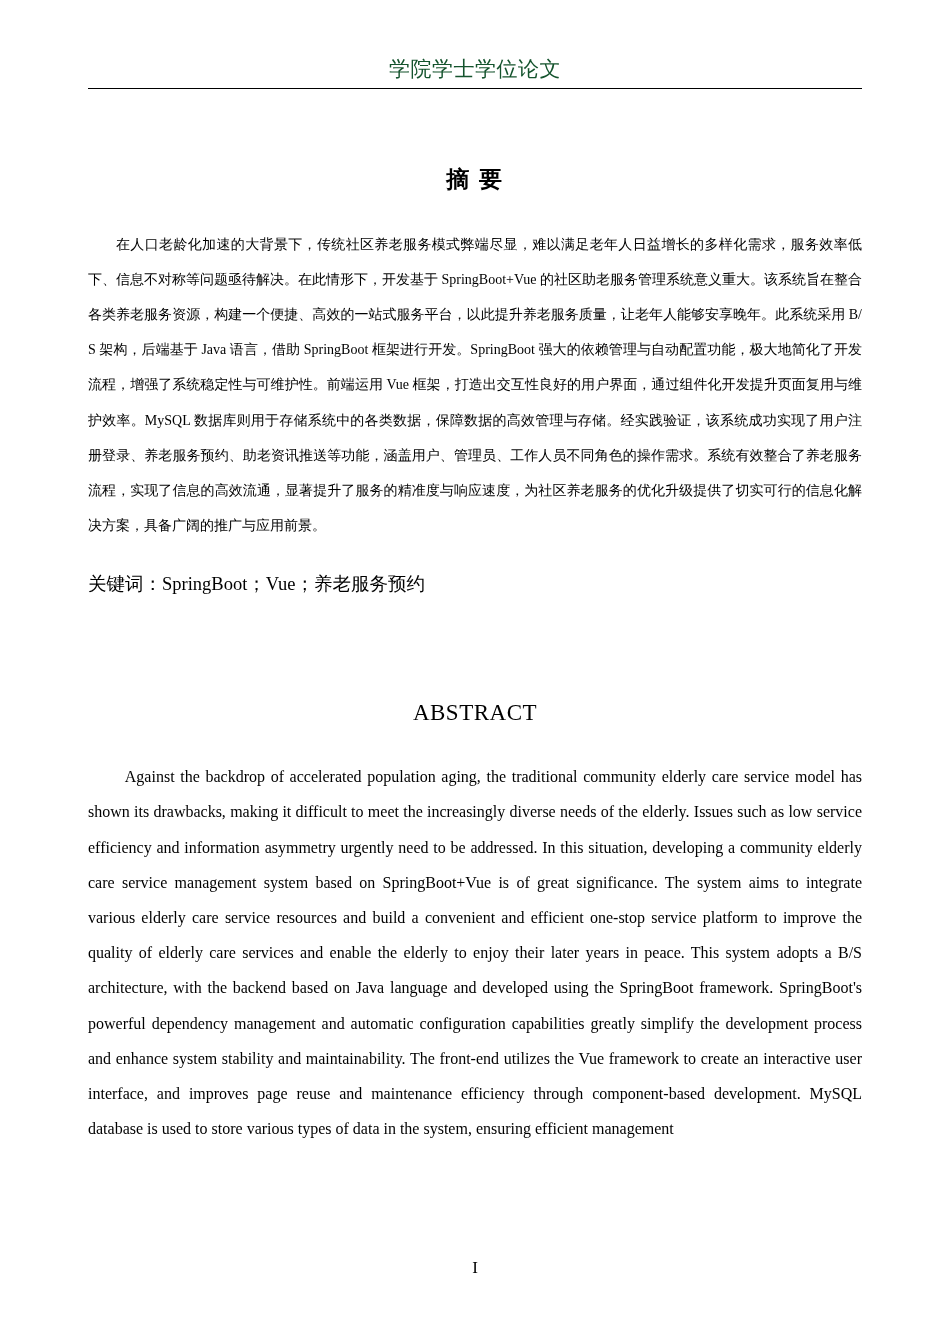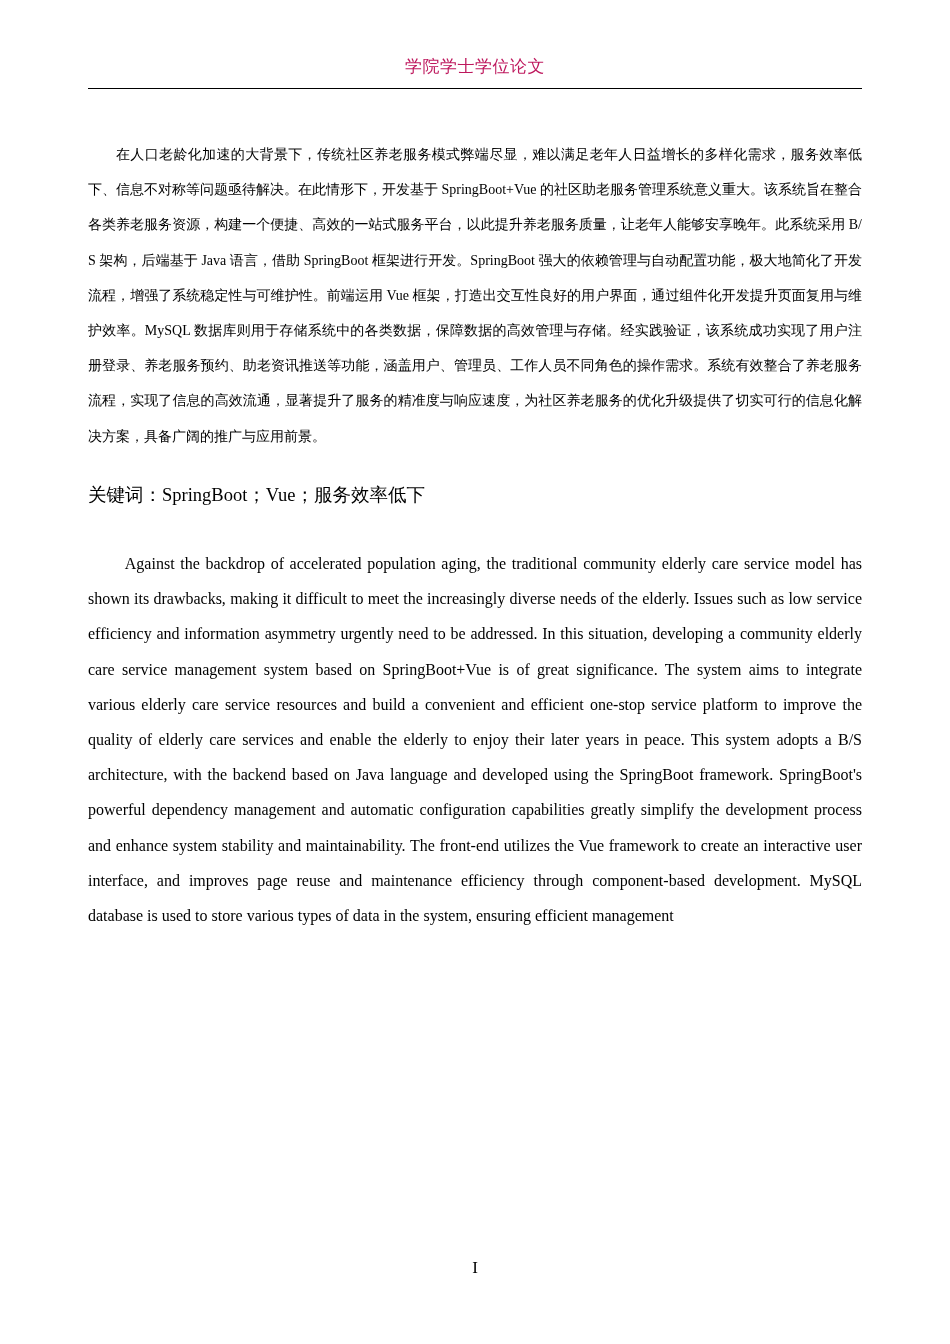--- a/index.html
+++ b/index.html
@@ -20,24 +20,24 @@
 
   
   .header {
     position: absolute;
     left: 88px;
     top: 58px;
     width: 774px;
     text-align: center;
   }
   .header-text {
-    font-size: 17px;
+    font-size: 21px;
     letter-spacing: 0.5px;
     line-height: 1.1;
-    color: #be185d;
+    color: #14532d;
   }
   .header-rule {
     position: absolute;
     left: 88px;
     top: 88px;
     width: 774px;
     height: 0;
     border-top: 1.6px solid #000000;
   }
 
@@ -121,29 +121,31 @@
 
 <div class="page">
 
   <div class="header">
     <div class="header-text">学院学士学位论文</div>
   </div>
   <div class="header-rule"></div>
 
   <div class="content">
 
+    <h1 class="section-title-cn">摘 要</h1>
 
     <div class="para-cn-wrap">
       <p class="body-cn">在人口老龄化加速的大背景下，传统社区养老服务模式弊端尽显，难以满足老年人日益增长的多样化需求，服务效率低下、信息不对称等问题亟待解决。在此情形下，开发基于 SpringBoot+Vue 的社区助老服务管理系统意义重大。该系统旨在整合各类养老服务资源，构建一个便捷、高效的一站式服务平台，以此提升养老服务质量，让老年人能够安享晚年。此系统采用 B/S 架构，后端基于 Java 语言，借助 SpringBoot 框架进行开发。SpringBoot 强大的依赖管理与自动配置功能，极大地简化了开发流程，增强了系统稳定性与可维护性。前端运用 Vue 框架，打造出交互性良好的用户界面，通过组件化开发提升页面复用与维护效率。MySQL 数据库则用于存储系统中的各类数据，保障数据的高效管理与存储。经实践验证，该系统成功实现了用户注册登录、养老服务预约、助老资讯推送等功能，涵盖用户、管理员、工作人员不同角色的操作需求。系统有效整合了养老服务流程，实现了信息的高效流通，显著提升了服务的精准度与响应速度，为社区养老服务的优化升级提供了切实可行的信息化解决方案，具备广阔的推广与应用前景。</p>
     </div>
 
     <p class="keywords">
-      <span class="kw-label">关键词：</span><span>SpringBoot；Vue；服务效率低下</span>
+      <span class="kw-label">关键词：</span><span>SpringBoot；Vue；养老服务预约</span>
     </p>
 
+    <h1 class="section-title-en">ABSTRACT</h1>
 
     <div class="para-en-wrap">
       <p class="body-en">Against the backdrop of accelerated population aging, the traditional community elderly care service model has shown its drawbacks, making it difficult to meet the increasingly diverse needs of the elderly. Issues such as low service efficiency and information asymmetry urgently need to be addressed. In this situation, developing a community elderly care service management system based on SpringBoot+Vue is of great significance. The system aims to integrate various elderly care service resources and build a convenient and efficient one-stop service platform to improve the quality of elderly care services and enable the elderly to enjoy their later years in peace. This system adopts a B/S architecture, with the backend based on Java language and developed using the SpringBoot framework. SpringBoot's powerful dependency management and automatic configuration capabilities greatly simplify the development process and enhance system stability and maintainability. The front-end utilizes the Vue framework to create an interactive user interface, and improves page reuse and maintenance efficiency through component-based development. MySQL database is used to store various types of data in the system, ensuring efficient management</p>
     </div>
 
   </div>
 
   <div class="page-number">I</div>
 
 </div>

